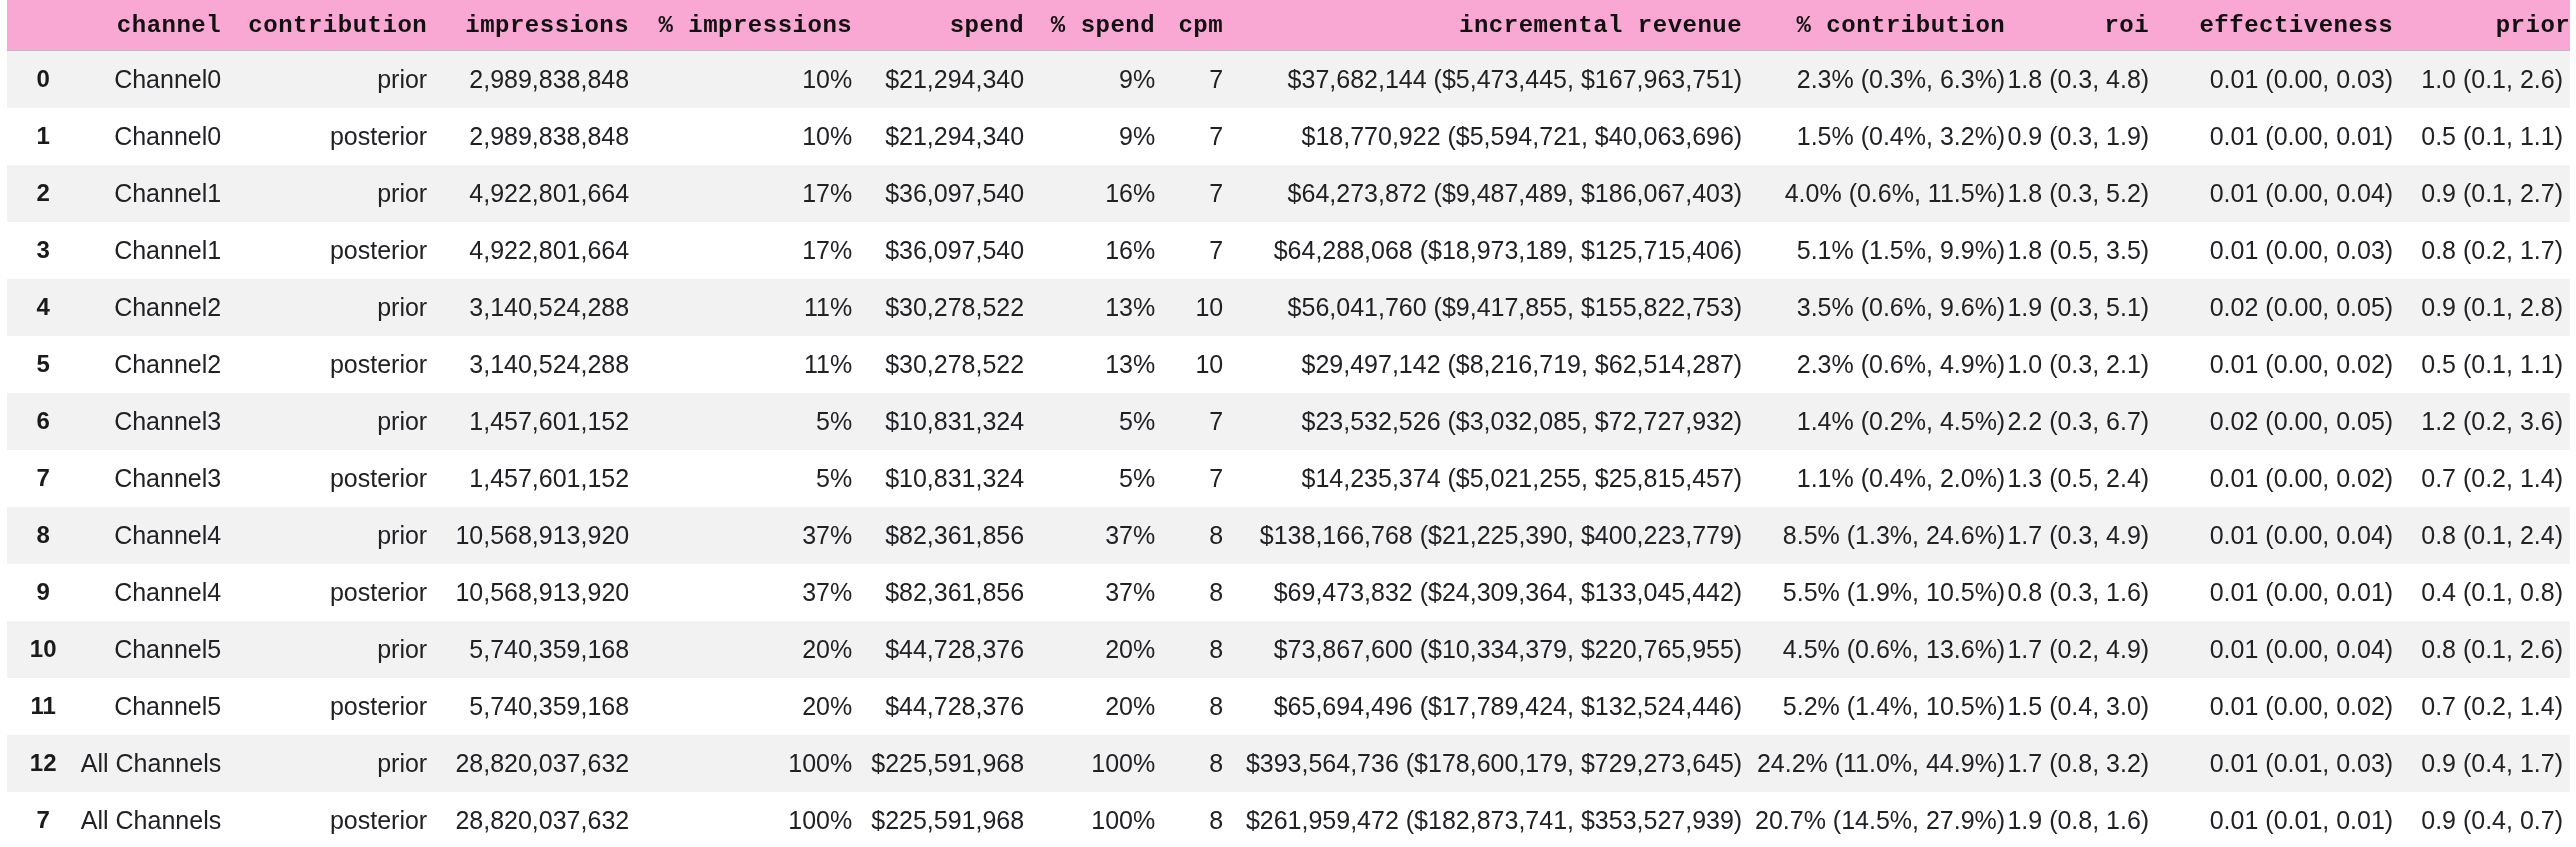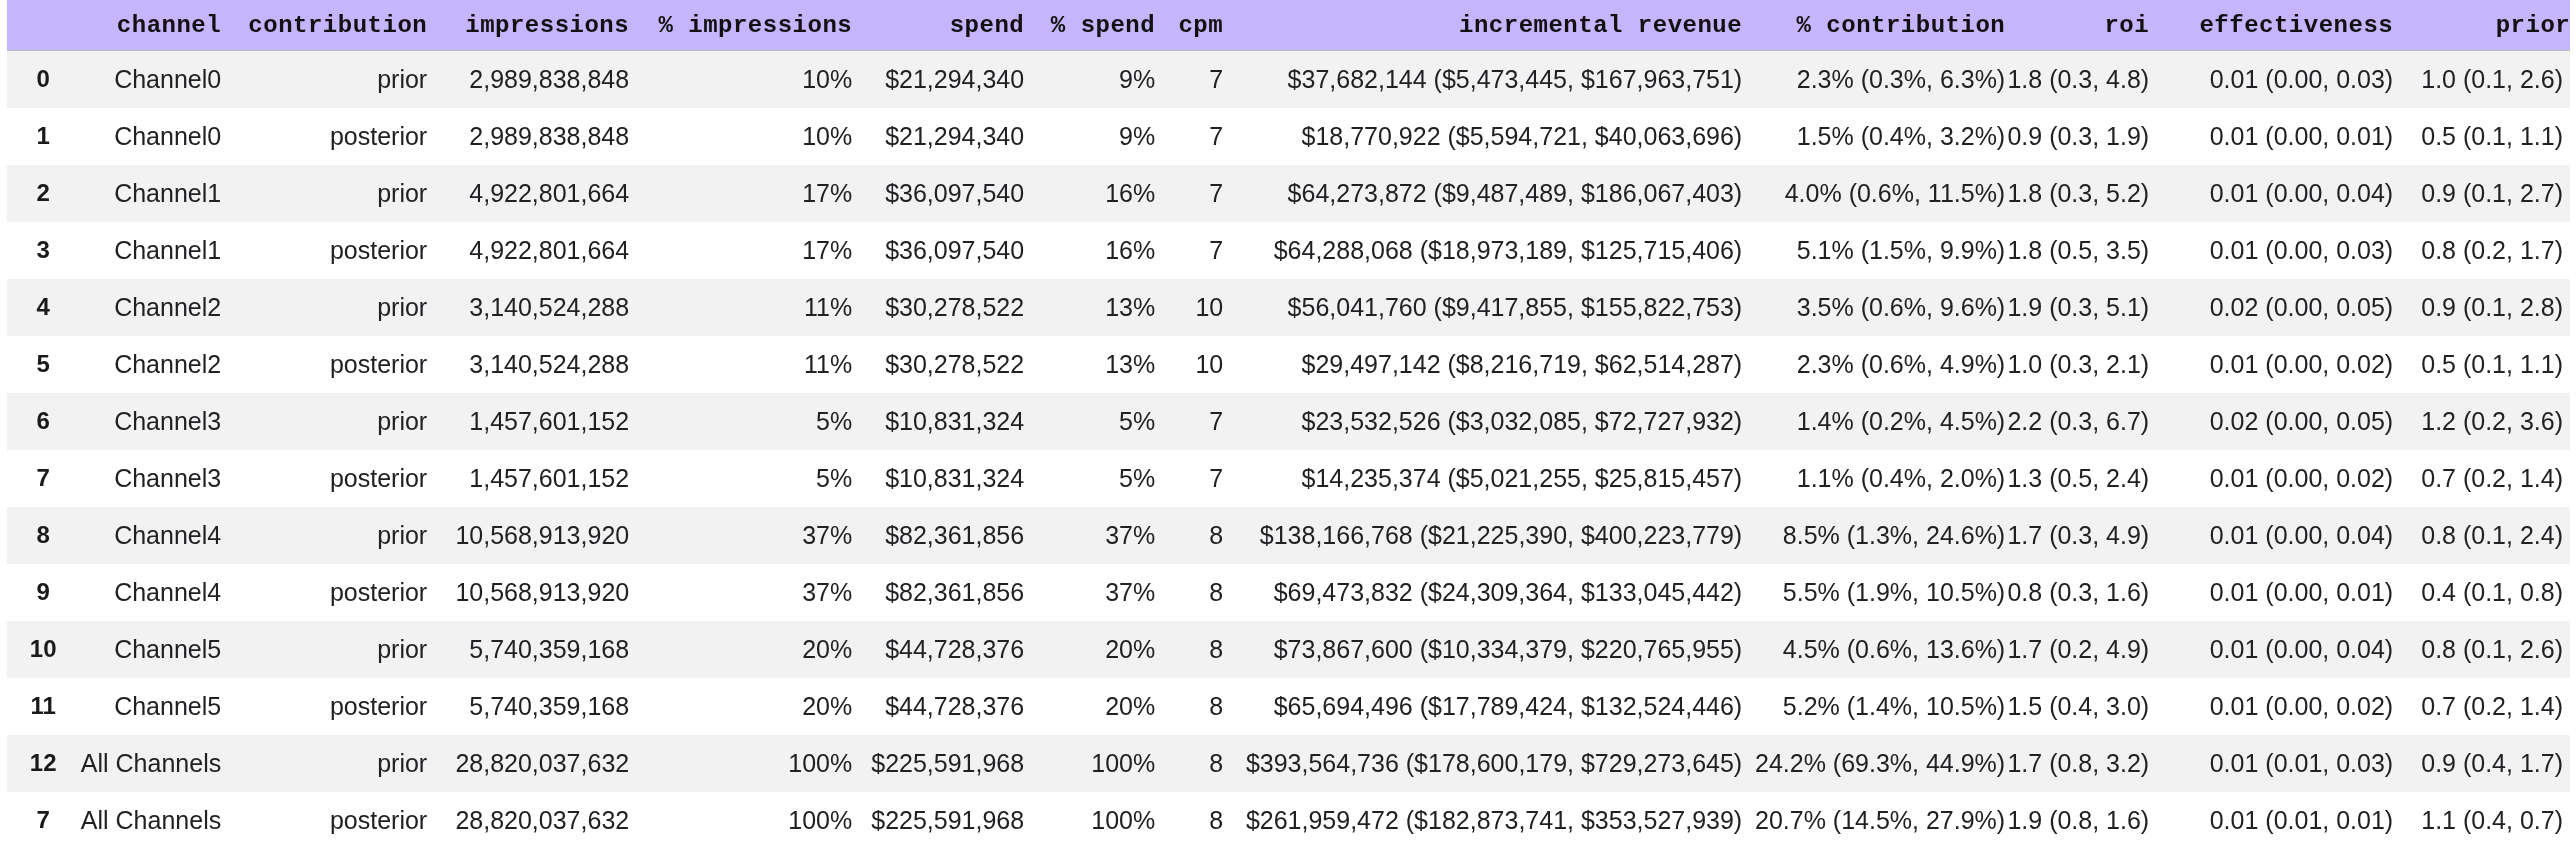--- a/index.html
+++ b/index.html
@@ -26,21 +26,21 @@
     font-weight: 700;
     font-size: 24px;
     letter-spacing: 0.5px;
     color: #111111;
     text-align: right;
     vertical-align: middle;
     height: 50px;
     padding: 0;
     white-space: nowrap;
     border-bottom: 1.8px solid #bdbdbd;
-    background: #c4b5fd;
+    background: #f9a8d4;
   }
   table.df thead th.idx { text-align: center; }
   table.df tbody tr { height: 57px; }
   table.df tbody tr:nth-child(odd) { background: #f2f2f2; }
   table.df tbody tr:nth-child(even) { background: #ffffff; }
   table.df td, table.df tbody th {
     font-size: 25px;
     padding: 0;
     white-space: nowrap;
     overflow: hidden;
@@ -276,36 +276,36 @@
         <tr>
           <th class="idx">12</th>
           <td>All Channels</td>
           <td>prior</td>
           <td>28,820,037,632</td>
           <td>100%</td>
           <td>$225,591,968</td>
           <td>100%</td>
           <td>8</td>
           <td>$393,564,736 ($178,600,179, $729,273,645)</td>
-          <td>24.2% (69.3%, 44.9%)</td>
+          <td>24.2% (11.0%, 44.9%)</td>
           <td>1.7 (0.8, 3.2)</td>
           <td>0.01 (0.01, 0.03)</td>
           <td class="last">0.9 (0.4, 1.7)</td>
         </tr>
         <tr>
           <th class="idx">7</th>
           <td>All Channels</td>
           <td>posterior</td>
           <td>28,820,037,632</td>
           <td>100%</td>
           <td>$225,591,968</td>
           <td>100%</td>
           <td>8</td>
           <td>$261,959,472 ($182,873,741, $353,527,939)</td>
           <td>20.7% (14.5%, 27.9%)</td>
           <td>1.9 (0.8, 1.6)</td>
           <td>0.01 (0.01, 0.01)</td>
-          <td class="last">1.1 (0.4, 0.7)</td>
+          <td class="last">0.9 (0.4, 0.7)</td>
         </tr>
       </tbody>
   </table>
 </div>
 
 
 </body></html>

